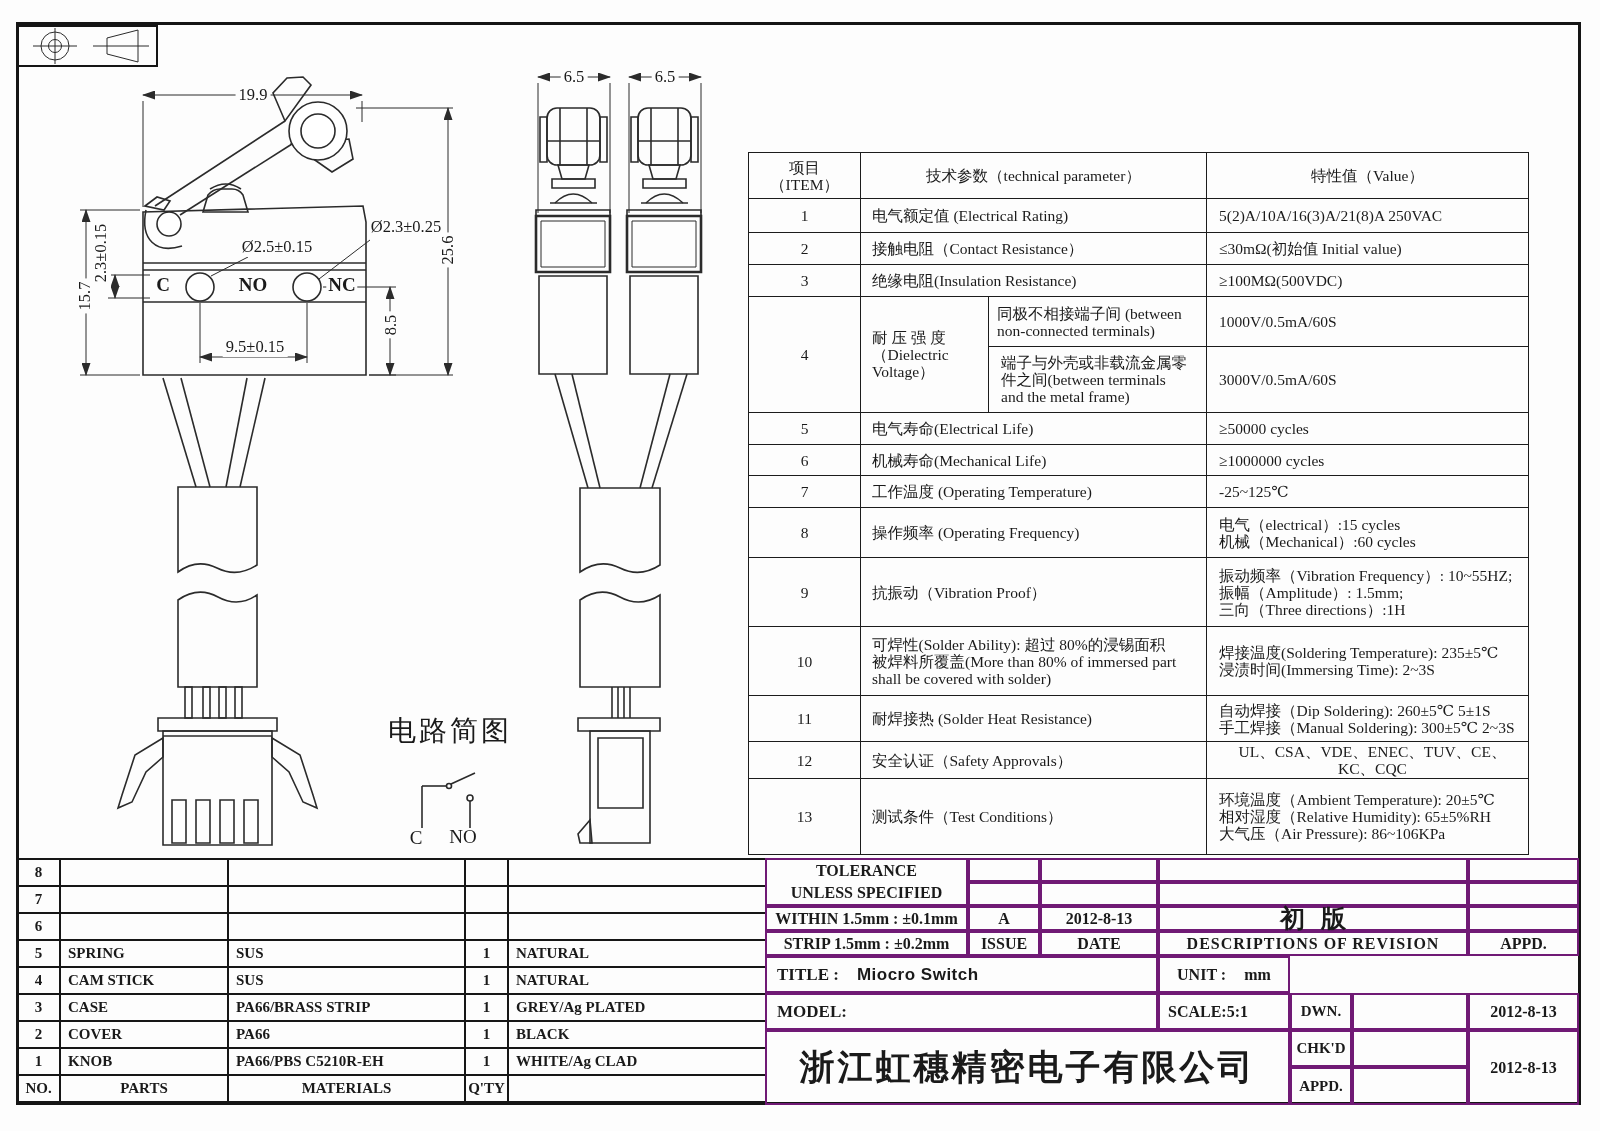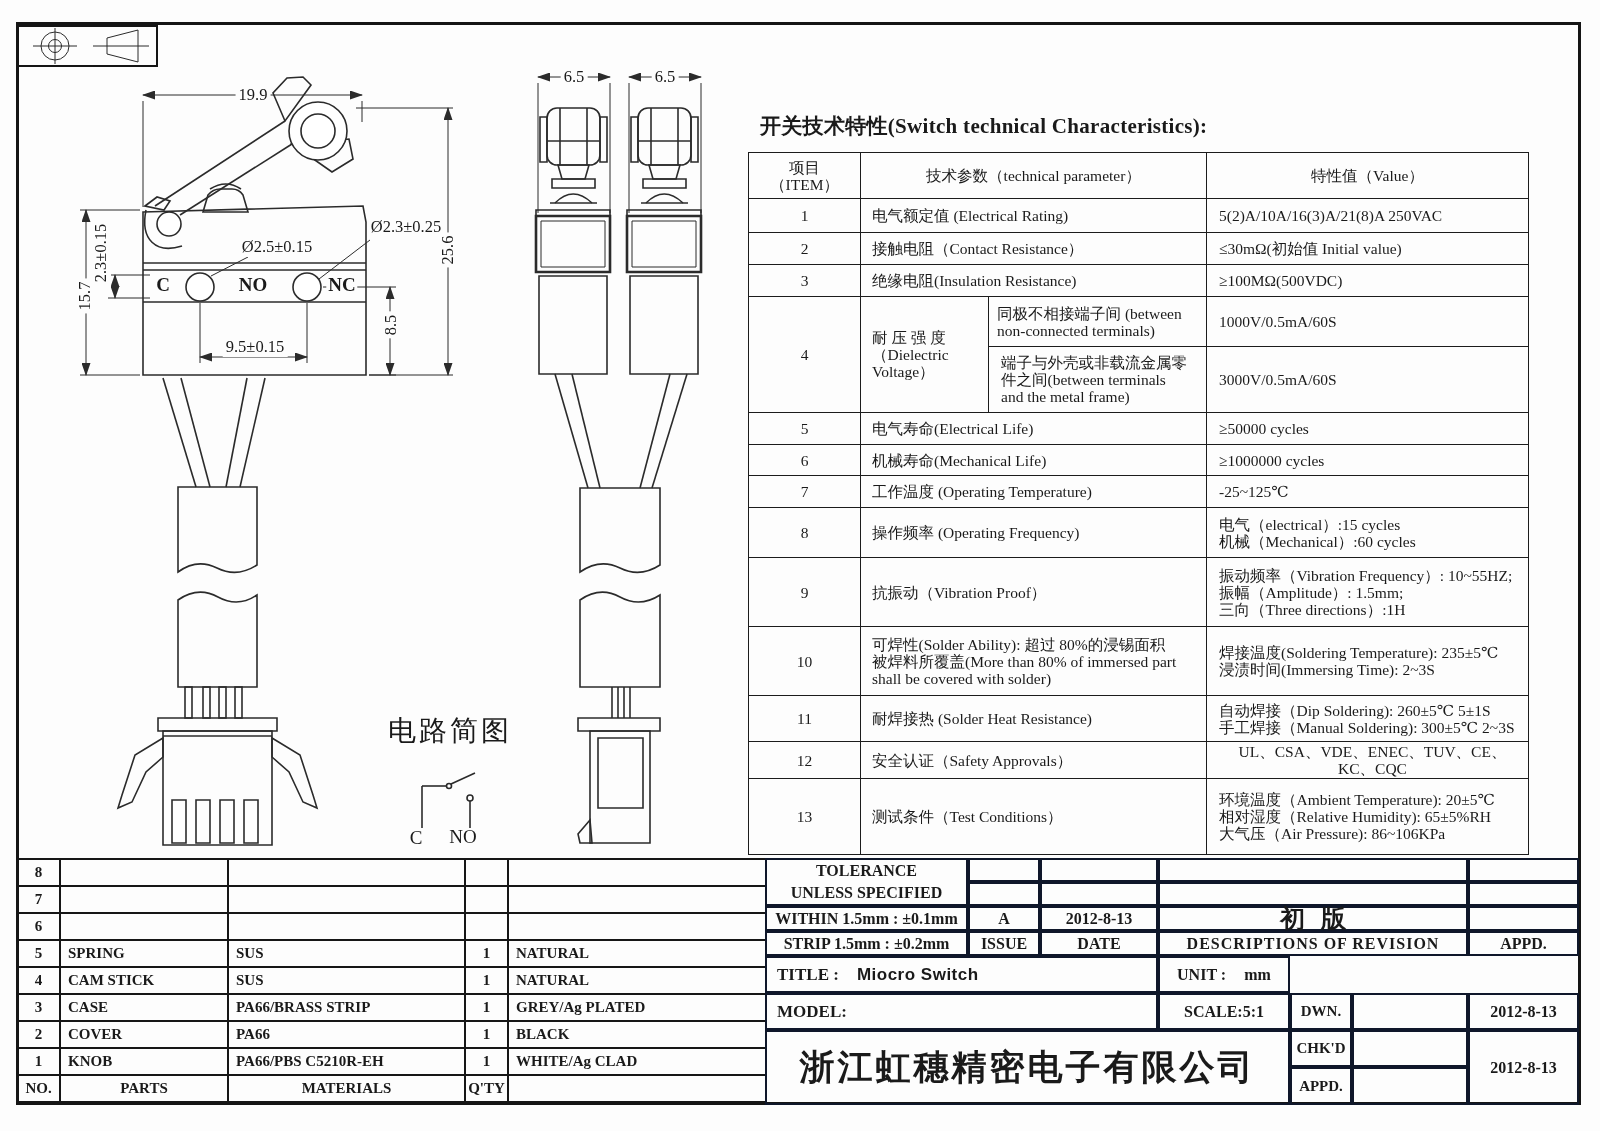--- a/index.html
+++ b/index.html
@@ -14,21 +14,21 @@
   .spec-title{position:absolute;left:760px;top:112px;font-size:21px;font-weight:600;letter-spacing:.3px}
   .spec{position:absolute;left:748px;top:152px;border-collapse:collapse;table-layout:fixed;font-size:15.5px;line-height:17px}
   .spec td{border:1.7px solid #1c1c1c;padding:1px 6px;white-space:pre-line;vertical-align:middle;overflow:hidden}
   .spec .c{text-align:center;padding:1px 2px}
   .spec .p{padding-left:11px}
   .spec .v{padding-left:12px}
   .spec .vc{text-align:center;padding-left:16px}
   .parts{position:absolute;left:16px;top:858px;border-collapse:collapse;table-layout:fixed;font-size:15px;font-weight:bold;line-height:23px}
   .parts td{border:2px solid #161616;padding:0 7px;height:25px;white-space:nowrap;overflow:hidden}
   .parts .cc{text-align:center;padding:0 2px}
-  .tb{position:absolute;border:2px solid #0f172a;box-sizing:border-box;font-weight:bold;font-size:16px;
+  .tb{position:absolute;border:2px solid #701a75;box-sizing:border-box;font-weight:bold;font-size:16px;
       display:flex;align-items:center;justify-content:center;text-align:center;white-space:nowrap}
   .tb.left{justify-content:flex-start;padding-left:10px}
   .tb.col{flex-direction:column;line-height:22px}
   .rev{font-size:25px;letter-spacing:16px;padding-left:16px}
   .title-big{font-family:"Liberation Sans","DejaVu Sans",sans-serif;font-size:17px;font-weight:bold;margin-left:18px;letter-spacing:.5px}
   .company{font-family:"Liberation Sans","DejaVu Sans",sans-serif;font-size:35px;letter-spacing:3px}
   .dim{position:absolute;font-size:16.5px;background:#fdfdfd;padding:0 3px;white-space:nowrap;
        transform:translate(-50%,-50%);z-index:5}
   .dim.rot{transform:translate(-50%,-50%) rotate(-90deg)}
   .term{position:absolute;font-weight:bold;font-size:19px;transform:translate(-50%,-50%);z-index:5;background:#fdfdfd;padding:0 2px}
@@ -210,21 +210,20 @@
   <span class="dim" style="left:277px;top:247px">Ø2.5±0.15</span>
   <span class="dim" style="left:406px;top:227px">Ø2.3±0.25</span>
   <span class="dim" style="left:255px;top:347px">9.5±0.15</span>
   <span class="dim rot" style="left:391px;top:325px">8.5</span>
   <span class="term" style="left:163px;top:285px">C</span>
   <span class="term" style="left:253px;top:285px">NO</span>
   <span class="term" style="left:342px;top:285px">NC</span>
   <span class="dim" style="left:574px;top:77px">6.5</span>
   <span class="dim" style="left:665px;top:77px">6.5</span>
 
-  <div class="spec-title">开关技术特性(Switch technical Characteristics):</div>
   <table class="spec">
     <colgroup>
         <col style="width:112px">
         <col style="width:128px">
         <col style="width:218px">
         <col style="width:322px">
       </colgroup>
     <tbody>
         <tr style="height:46px">
       <td class="c">项目
@@ -422,21 +421,21 @@
   <div class="tb left" style="left:765px;top:956px;width:393px;height:37px;font-size:17px">
     <span>TITLE :</span>
     <span class="title-big">Miocro Switch</span>
   </div>
   <div class="tb" style="left:1158px;top:956px;width:132px;height:37px;justify-content:space-around;padding:0 8px">
     <span>UNIT :</span>
     <span>mm</span>
   </div>
 
   <div class="tb left" style="left:765px;top:993px;width:393px;height:37px;font-size:17px">MODEL:</div>
-  <div class="tb" style="left:1158px;top:993px;width:132px;height:37px;justify-content:center;padding:0 8px">
+  <div class="tb" style="left:1158px;top:993px;width:132px;height:37px;justify-content:flex-start;padding:0 8px">
     <span>SCALE:</span>
     <span>5:1</span>
   </div>
   <div class="tb" style="left:1290px;top:993px;width:62px;height:37px;font-size:15px">DWN.</div>
   <div class="tb" style="left:1352px;top:993px;width:116px;height:37px"></div>
   <div class="tb" style="left:1468px;top:993px;width:111px;height:37px">2012-8-13</div>
 
   <div class="tb company" style="left:765px;top:1030px;width:525px;height:75px">浙江虹穗精密电子有限公司</div>
   <div class="tb" style="left:1290px;top:1030px;width:62px;height:37px;font-size:15px">CHK'D</div>
   <div class="tb" style="left:1352px;top:1030px;width:116px;height:37px"></div>

